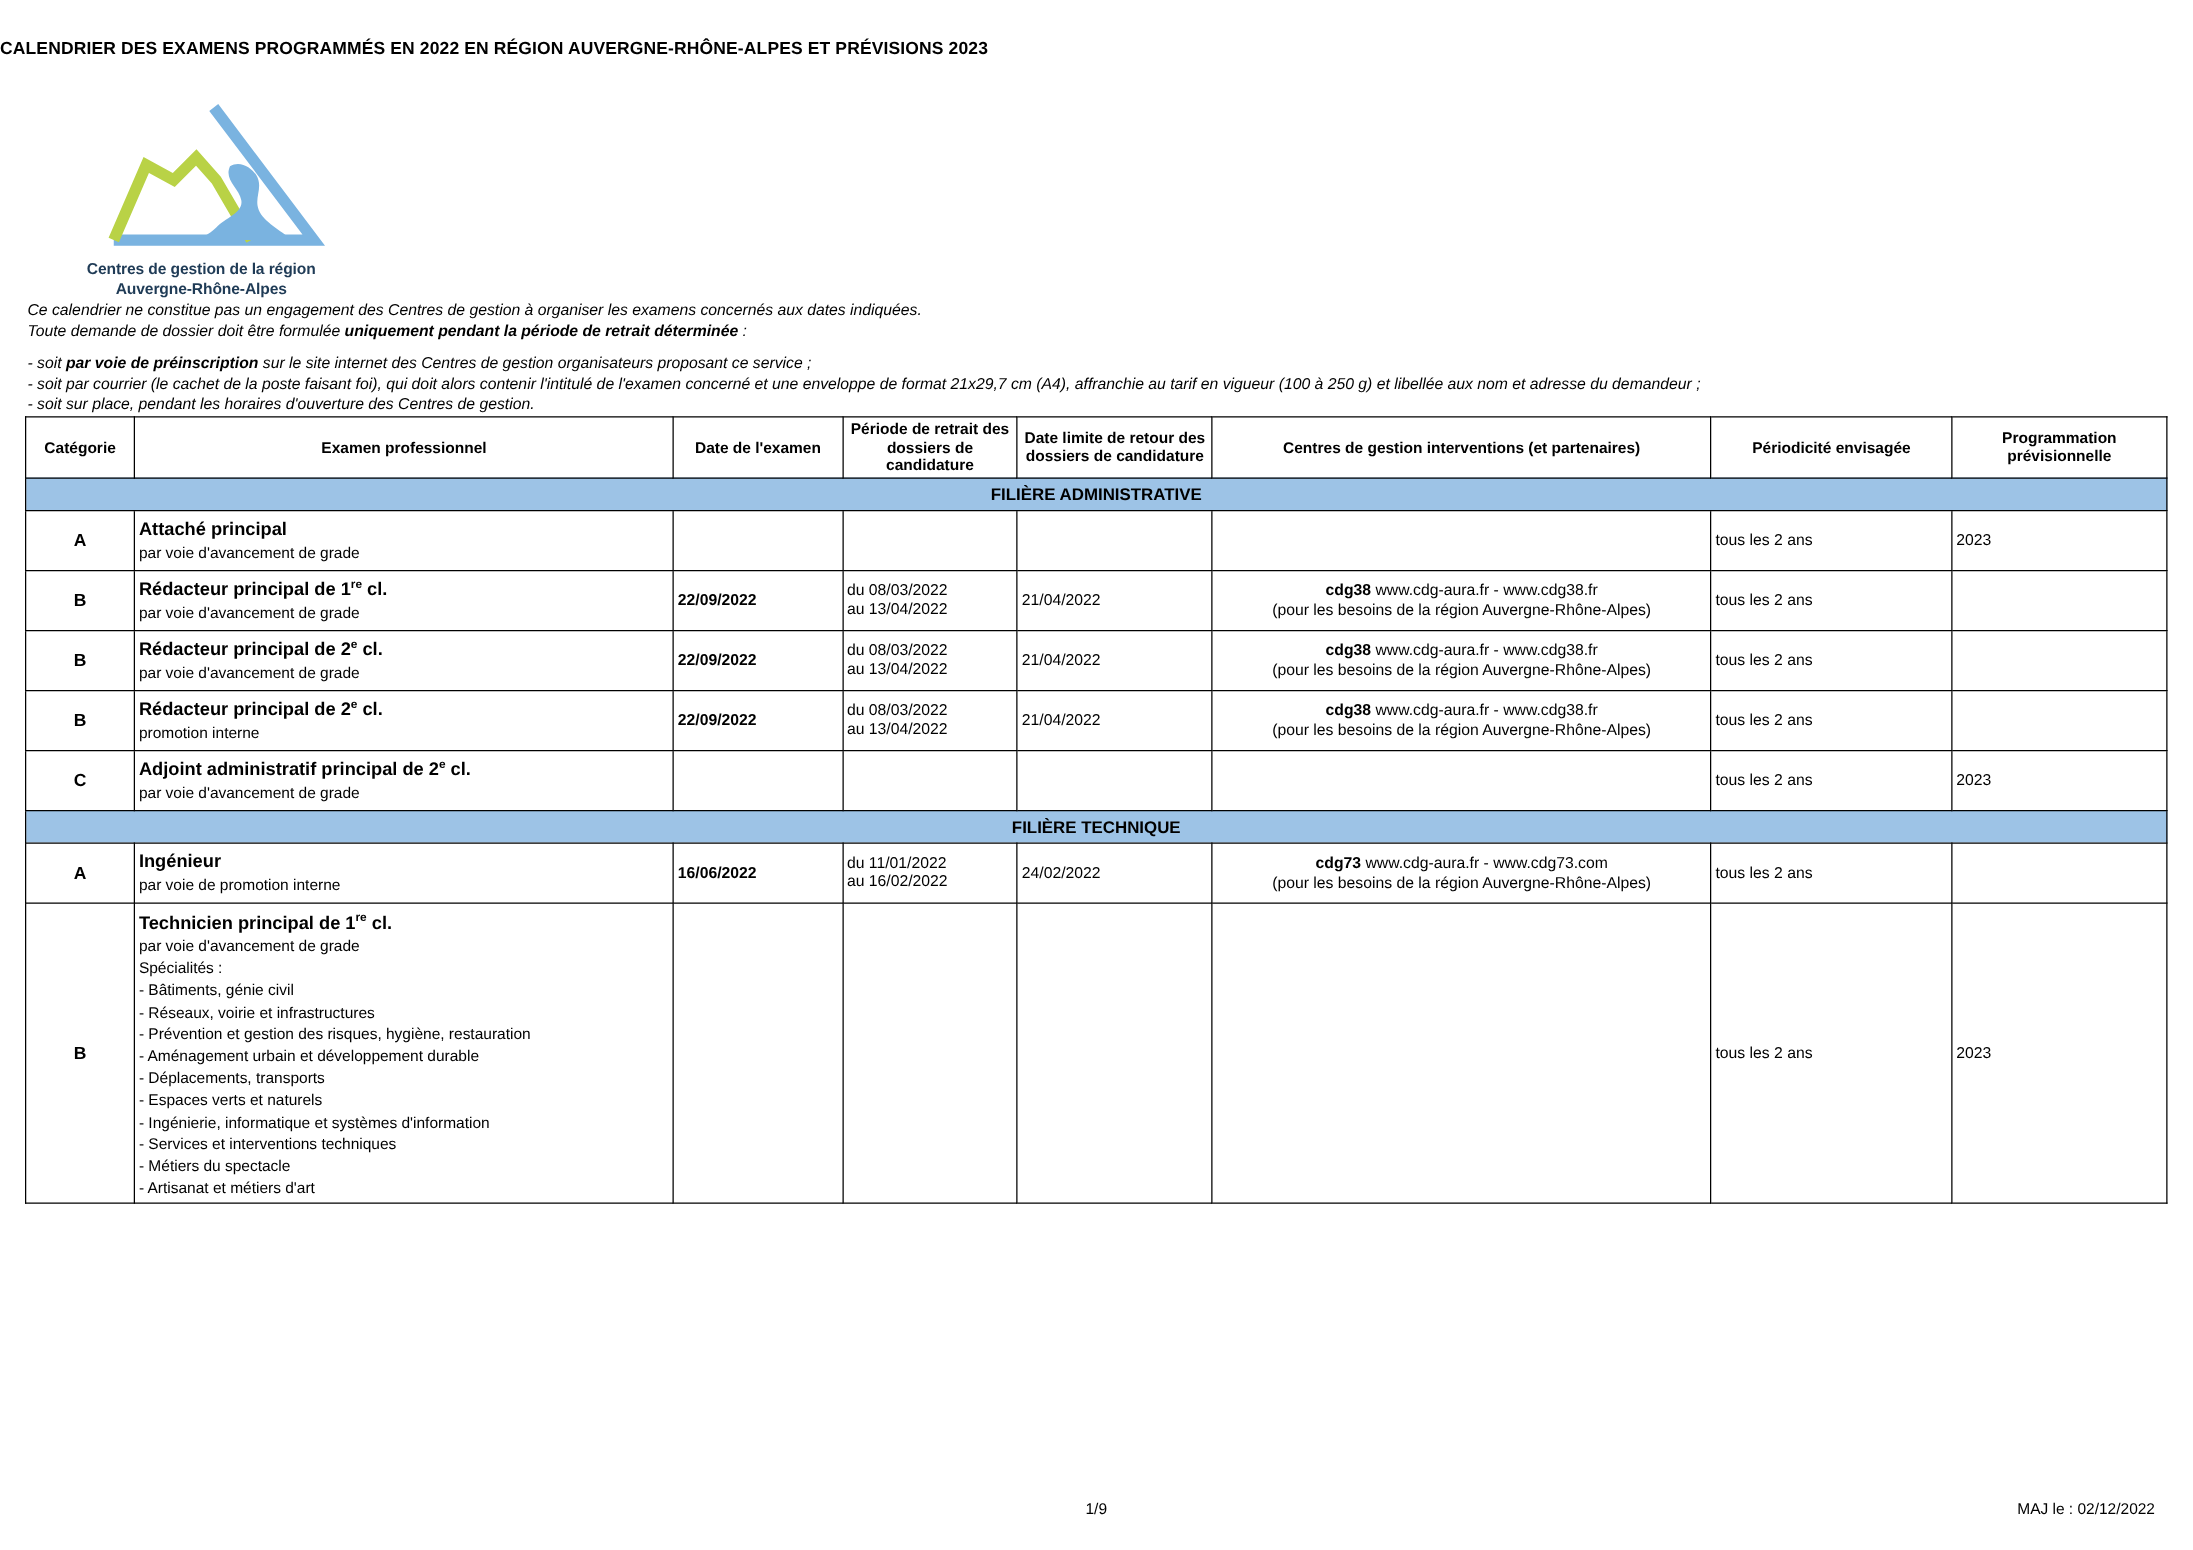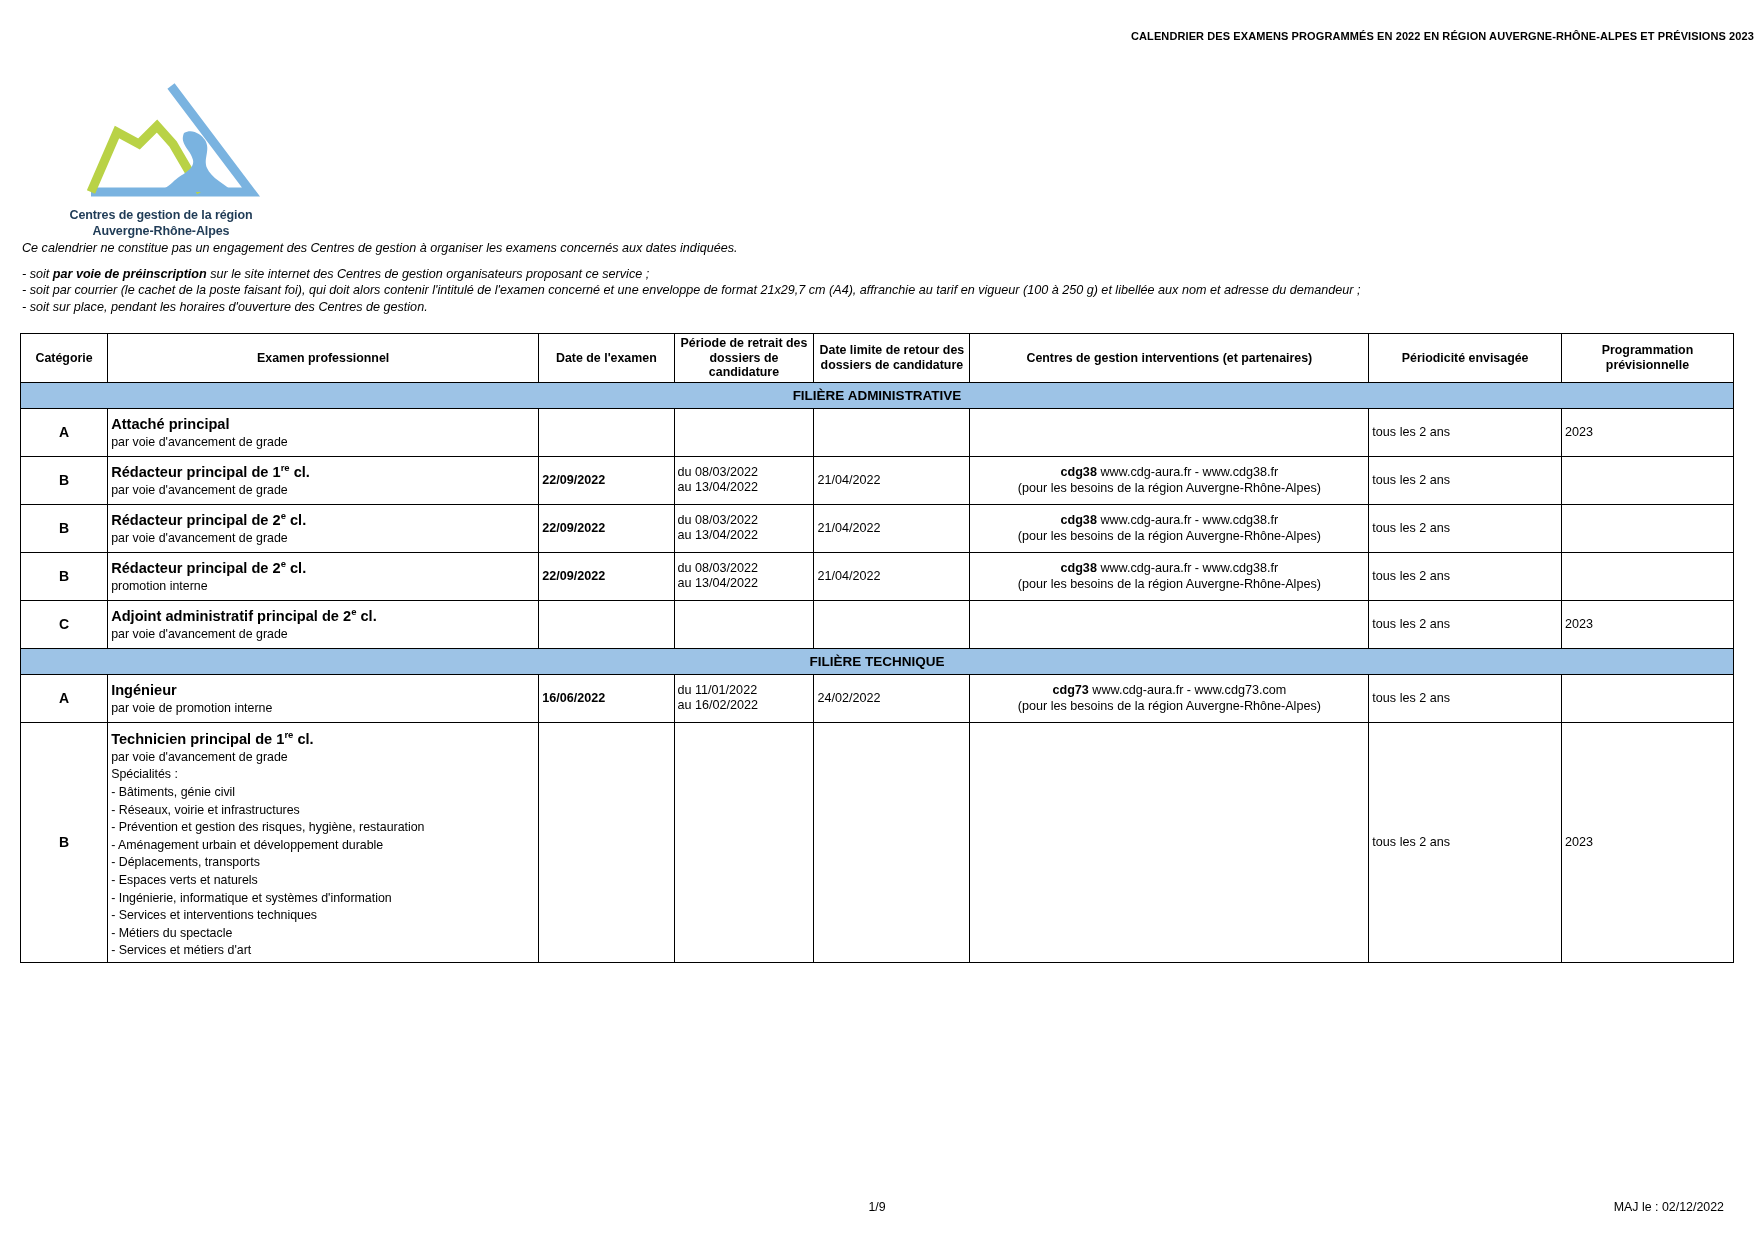--- a/index.html
+++ b/index.html
@@ -19,22 +19,22 @@
 
   .page {
     position: relative;
     width: 1754px;
     height: 1240px;
     padding: 0;
   }
 
   
   .doc-title {
-    text-align: right;
-    font-size: 11px;
+    text-align: left;
+    font-size: 14px;
     font-weight: bold;
     letter-spacing: 0.1px;
     padding-top: 30px;
     margin: 0 0 0 0;
   }
 
   
   .logo-block {
     position: absolute;
     left: 36px;
@@ -189,20 +189,21 @@
                L172 114 C164 106, 150 100, 146 90 C142 80, 150 72, 144 62 C140 56, 131 50, 123 55 Z" fill="#7ab3e0"></path>
     </svg>
     <div class="logo-caption">
       <div>Centres de gestion de la région</div>
       <div>Auvergne-Rhône-Alpes</div>
     </div>
   </div>
 
   <div class="intro">
     <p>Ce calendrier ne constitue pas un engagement des Centres de gestion à organiser les  examens  concernés aux dates indiquées.</p>
+    <p><span>Toute demande de dossier doit être formulée </span><b>uniquement pendant la période de retrait déterminée</b><span> :</span></p>
     <div class="gap"></div>
     <p><span>- soit </span><b>par voie de préinscription</b><span> sur le site internet des Centres de gestion organisateurs proposant ce service ;</span></p>
     <p>- soit par courrier (le cachet de la poste faisant foi), qui doit alors contenir l'intitulé de l'examen concerné et une enveloppe de format 21x29,7 cm (A4), affranchie au tarif en vigueur (100 à 250 g) et libellée aux nom et adresse du demandeur ;</p>
     <p>- soit sur place, pendant les horaires d'ouverture des Centres de gestion.</p>
   </div>
 
   <div class="tbl-wrap">
     <table class="cal">
       <colgroup>
         <col class="col-cat">
@@ -329,21 +330,21 @@
             <div class="spec-list">
               <div>- Bâtiments, génie civil</div>
               <div>- Réseaux, voirie et infrastructures</div>
               <div>- Prévention et gestion des risques, hygiène, restauration</div>
               <div>- Aménagement urbain et développement durable</div>
               <div>- Déplacements, transports</div>
               <div>- Espaces verts et naturels</div>
               <div>- Ingénierie, informatique et systèmes d'information</div>
               <div>- Services et interventions techniques</div>
               <div>- Métiers du spectacle</div>
-              <div>- Services et métiers d'art</div>
+              <div>- Artisanat et métiers d'art</div>
             </div>
           </td>
           <td class="c bold"></td>
           <td class="c"><span></span><br><span></span></td>
           <td class="c"></td>
           <td class="cdg"><b></b><span></span></td>
           <td class="c">tous les 2 ans</td>
           <td class="c">2023</td>
         </tr>
 

